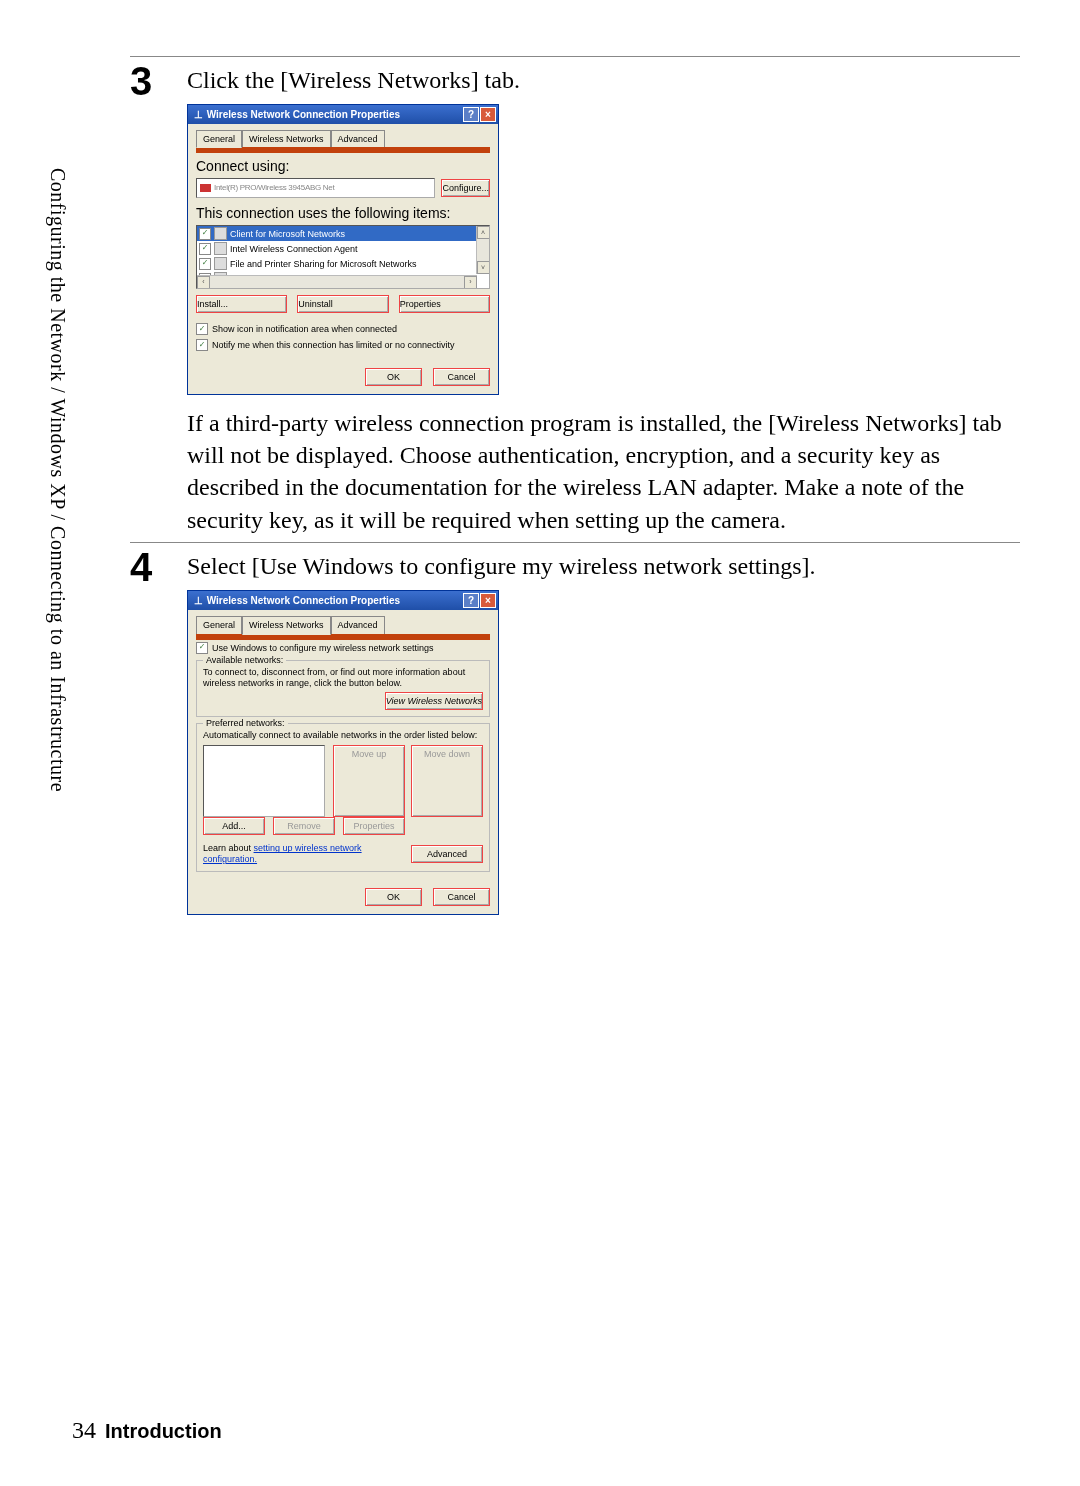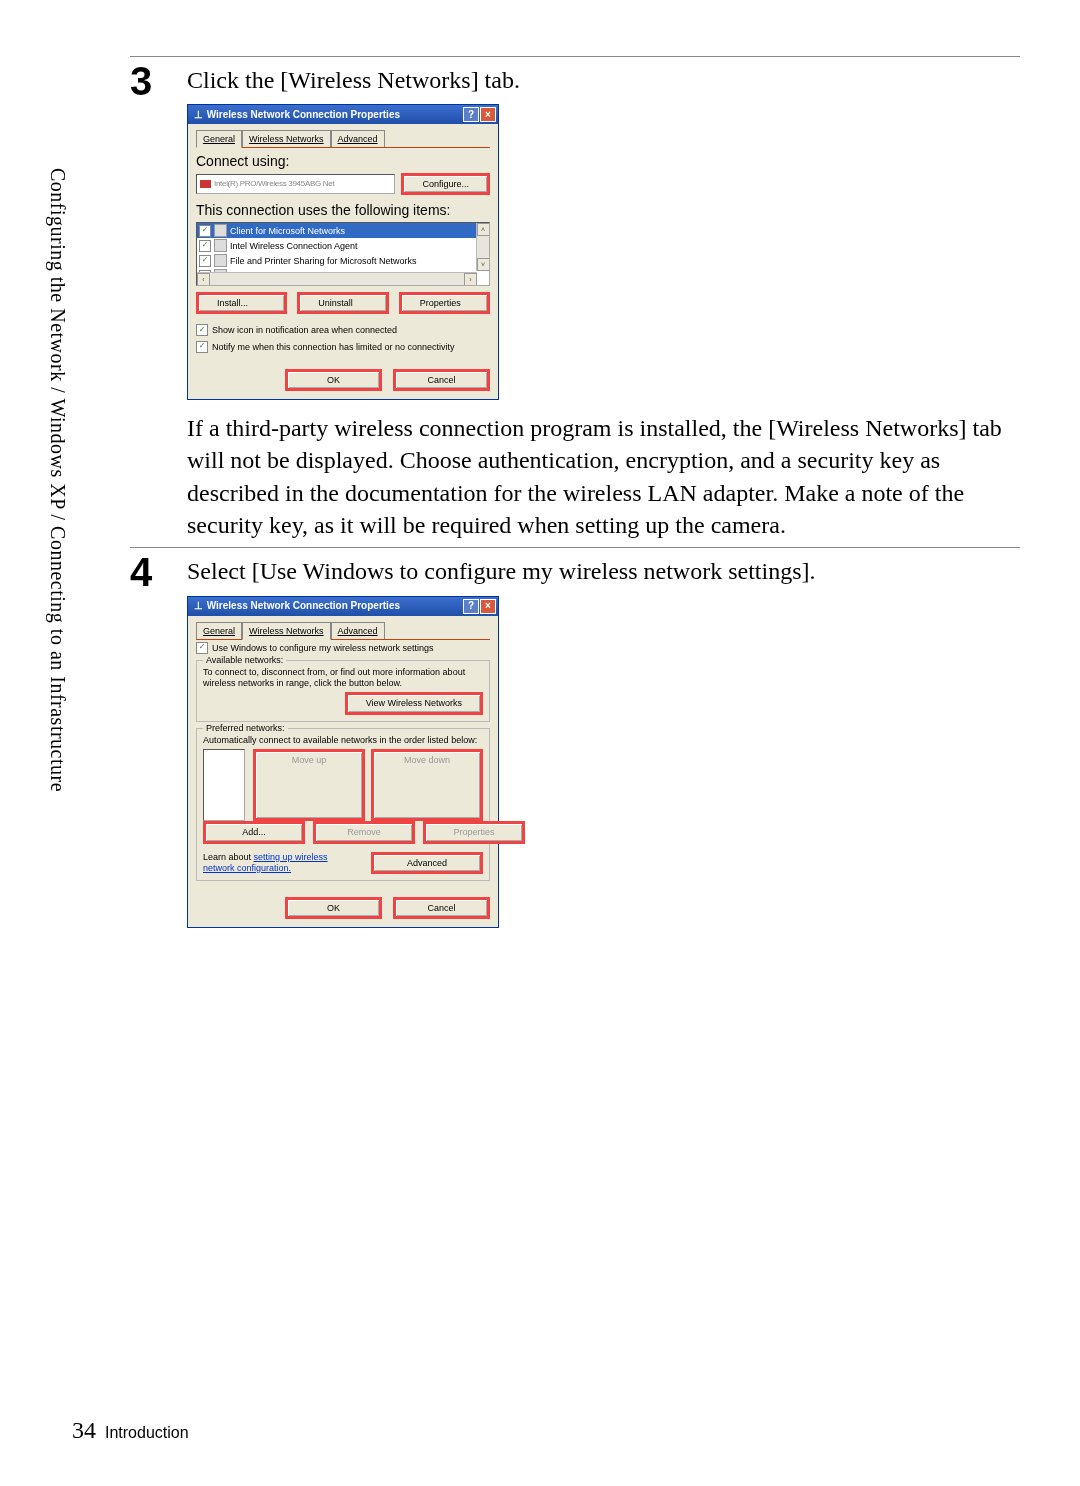--- a/index.html
+++ b/index.html
@@ -109,22 +109,21 @@
     font-weight: bold;
   }
   .xp-title-icons .xp-help-btn {
     background: #5b7fc7;
   }
   .xp-body {
     padding: 6px 8px 8px 8px;
   }
   .xp-tabs {
     display: flex;
-    border-bottom: 1px solid #c2410c;
-    text-decoration: underline;
+    border-bottom: 6px solid #c2410c;
   }
   .xp-tab {
     padding: 2px 6px;
     border: 1px solid #888;
     border-bottom: none;
     background: #ece9d8;
     font-size: 9px;
     margin-right: 0px;
     position: relative;
   }
@@ -150,23 +149,23 @@
     border: 1px inset #aaa;
     background: #fff;
     display: flex;
     align-items: center;
     padding: 0 3px;
     gap: 3px;
     font-size: 8px;
     color: #888;
   }
   .xp-button {
-    border: 3px solid #ef4444;
+    border: 1px solid #ef4444;
     background: #ece9d8;
-    padding: 2px 18px;
+    padding: 2px 0;
     font-size: 9px;
     box-shadow: 1px 1px 0 #fff inset, -1px -1px 0 #aaa inset;
   }
   .xp-button.disabled {
     color: #999;
   }
   .xp-listbox {
     border: 1px inset #aaa;
     background: #fff;
     height: 62px;
@@ -252,30 +251,30 @@
   .xp-dialog-footer {
     display:flex;justify-content:flex-end;gap:11px;margin-top:16px;
   }
   .xp-dialog-footer .xp-button { min-width:55px;text-align:center;}
   .xp-link {
     color: #0033cc;
     text-decoration: underline;
   }
   .xp-listbox.empty { height: 70px; background:#fff;}
   .xp-flex-row {
-    display:flex;gap:8px;justify-content:flex-end;margin-top:4px;
+    display:flex;gap:8px;justify-content:flex-end;margin-top:4px;font-style:italic;
   }
   .footer {
     position: absolute;
     left: 72px;
     bottom: 42px;
     font-size: 20px;
   }
   .footer .pnum { font-size: 24px; margin-right:4px;}
-  .footer .sect { font-weight: normal; font-family: Verdana, sans-serif; font-size:16px;margin-top:37px;}
+  .footer .sect { font-weight: bold; font-family: Verdana, sans-serif; font-size:20px;margin-top:37px;}
   .nic-icon {
     width:11px;height:8px;background:#c33;display:inline-block;
   }
   .d2-check-row {display:flex;align-items:center;gap:4px;font-size:9px;margin:2px 0 6px 0;}
   .d2-row {display:flex;align-items:flex-end;gap:8px;}
   .d2-row .left {flex:1;font-size:9px;line-height:1.2;}
   .d2-btn-col {display:flex;flex-direction:row;gap:6px;}
   .d2-btn-col .xp-button{min-width:70px;text-align:center;}
   .pref-row {display:flex;gap:8px;margin-top:4px;}
   .pref-row .xp-listbox{flex:1;}

